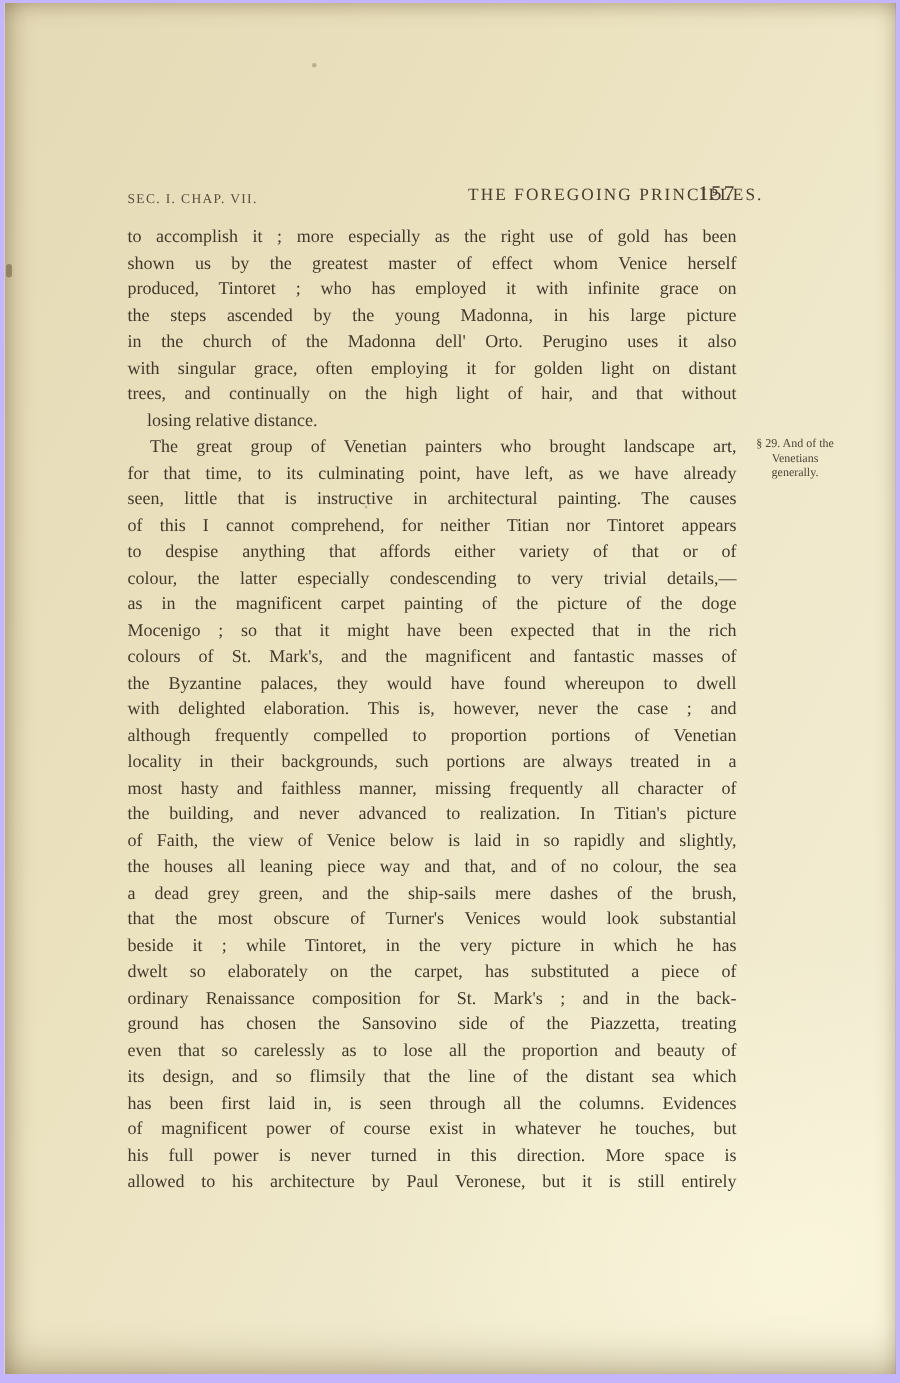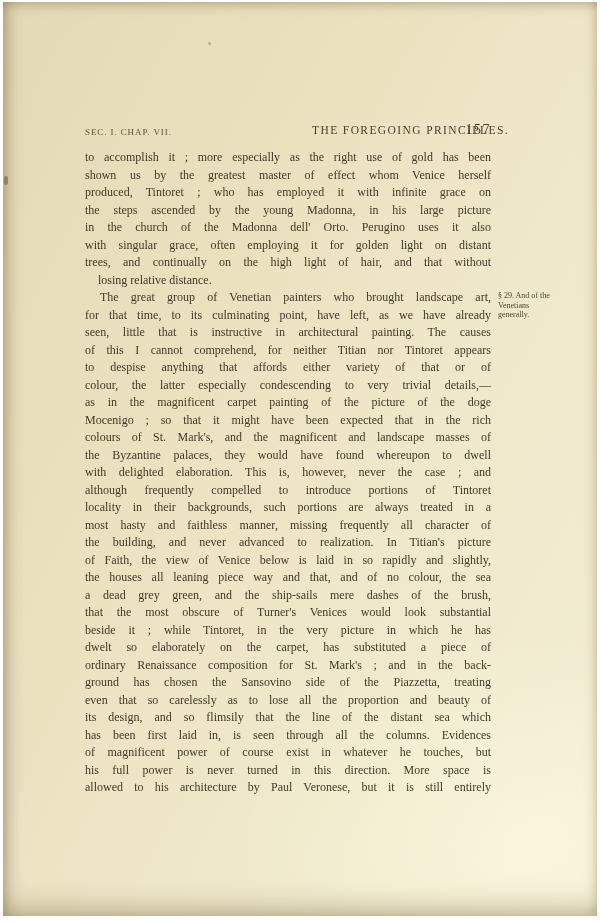--- a/index.html
+++ b/index.html
@@ -1,20 +1,20 @@
 <!DOCTYPE html>
 <html><head>
 <meta charset="utf-8">
 <style>
   html, body { margin: 0; padding: 0; background: #2b2620; }
   .scan {
     position: relative;
     width: 600px;
     height: 922px;
-    background: #ffffff;
+    background: #c4b5fd;
     overflow: hidden;
     font-family: "Liberation Serif", "DejaVu Serif", serif;
   }
   .page {
     position: absolute;
     top: 2px; left: 3px; right: 3px; bottom: 6px;
     background:
       radial-gradient(ellipse 420px 300px at 88% 92%, rgba(255,252,225,0.55), rgba(255,252,225,0) 70%),
       linear-gradient(118deg, #e5dab6 0%, #eae0bd 30%, #efe8ca 62%, #f4eed6 100%);
     box-shadow:
@@ -43,21 +43,21 @@
   .body-block {
     position: absolute; left: 85px; top: 149px; width: 406px;
     font-size: 12px; line-height: 17.5px; color: #41382b;
   }
   .ln { text-align: justify; text-align-last: justify; }
   .ln.end { text-align-last: left; margin-left: 13px; }
   .ln.indent { text-indent: 15px; }
   .sidenote {
     position: absolute; left: 498px; top: 291px; width: 64px;
     font-size: 8px; line-height: 9.5px; color: #4e4436;
-    text-align: left;
+    text-align: center;
   }
 </style>
 </head>
 <body>
 
 <div class="scan">
   <div class="page"></div>
   <div class="speck s1"></div>
   <div class="speck s2"></div>
   <div class="speck s3"></div>
@@ -79,24 +79,24 @@
     </div>
     <div class="paragraph">
       <div class="ln indent">The great group of Venetian painters who brought landscape art,</div>
       <div class="ln">for that time, to its culminating point, have left, as we have already</div>
       <div class="ln">seen, little that is instructive in architectural painting. The causes</div>
       <div class="ln">of this I cannot comprehend, for neither Titian nor Tintoret appears</div>
       <div class="ln">to despise anything that affords either variety of that or of</div>
       <div class="ln">colour, the latter especially condescending to very trivial details,—</div>
       <div class="ln">as in the magnificent carpet painting of the picture of the doge</div>
       <div class="ln">Mocenigo ; so that it might have been expected that in the rich</div>
-      <div class="ln">colours of St. Mark's, and the magnificent and landscape masses of</div>
+      <div class="ln">colours of St. Mark's, and the magnificent and fantastic masses of</div>
       <div class="ln">the Byzantine palaces, they would have found whereupon to dwell</div>
       <div class="ln">with delighted elaboration. This is, however, never the case ; and</div>
-      <div class="ln">although frequently compelled to introduce portions of Tintoret</div>
+      <div class="ln">although frequently compelled to proportion portions of Venetian</div>
       <div class="ln">locality in their backgrounds, such portions are always treated in a</div>
       <div class="ln">most hasty and faithless manner, missing frequently all character of</div>
       <div class="ln">the building, and never advanced to realization. In Titian's picture</div>
       <div class="ln">of Faith, the view of Venice below is laid in so rapidly and slightly,</div>
       <div class="ln">the houses all leaning piece way and that, and of no colour, the sea</div>
       <div class="ln">a dead grey green, and the ship-sails mere dashes of the brush,</div>
       <div class="ln">that the most obscure of Turner's Venices would look substantial</div>
       <div class="ln">beside it ; while Tintoret, in the very picture in which he has</div>
       <div class="ln">dwelt so elaborately on the carpet, has substituted a piece of</div>
       <div class="ln">ordinary Renaissance composition for St. Mark's ; and in the back-</div>

